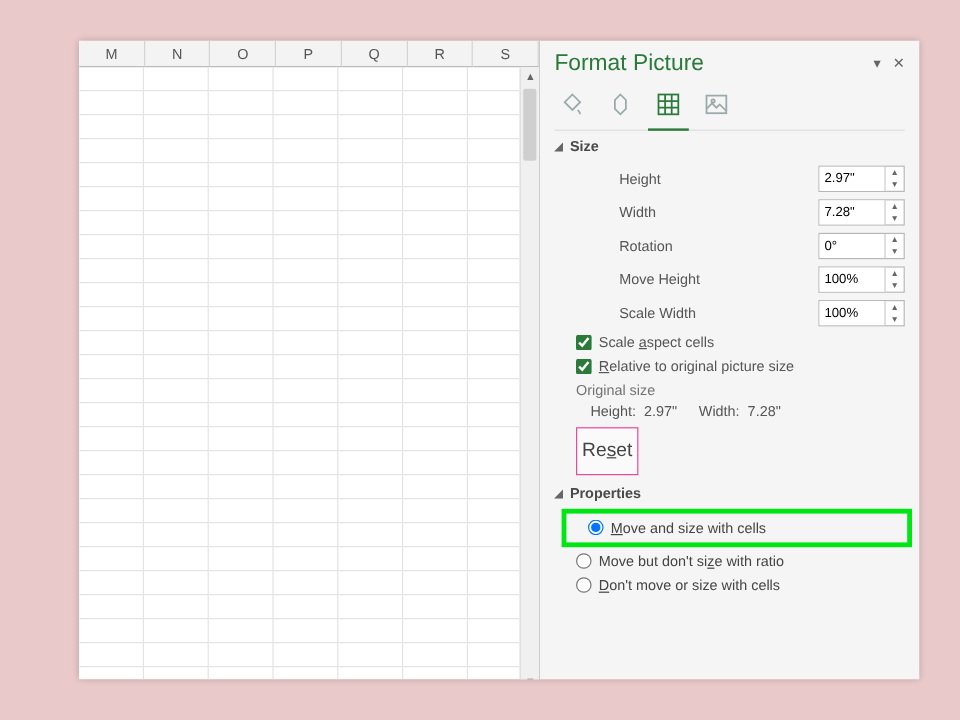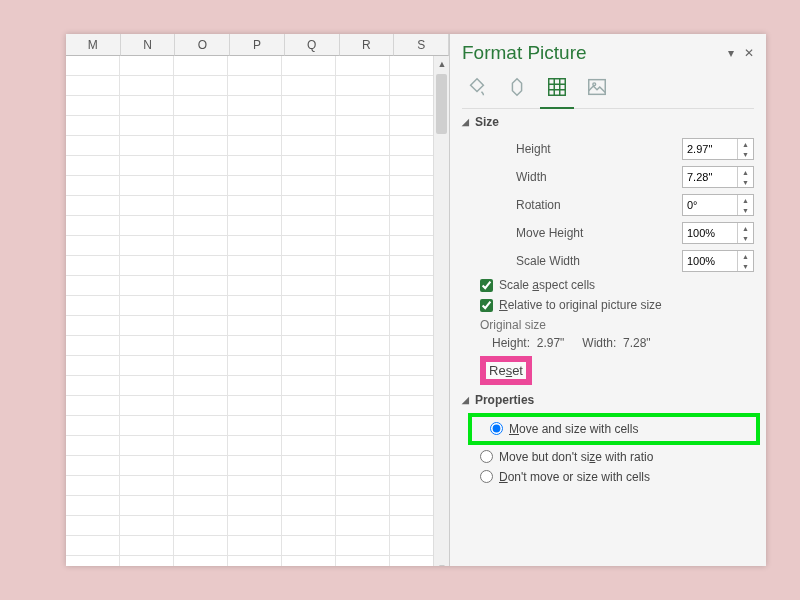--- a/index.html
+++ b/index.html
@@ -177,24 +177,24 @@
     display:flex; align-items:center; gap:6px;
     padding: 3px 0 3px 18px;
   }
   .chk-row input { width:13px; height:13px; accent-color:#2a7a3a; }
   .chk-row label { color:#555; }
   .under { text-decoration: underline; }
   .orig-label { padding: 3px 0 2px 18px; color:#737373; }
   .orig-vals { padding: 2px 0 4px 30px; color:#555; display:flex; gap:18px; }
   .reset-btn {
     margin: 2px 0 8px 18px;
-    width: 52px; height: 29px;
-    border:6px solid #ec4899;
+    width: 52px; height: 40px;
+    border:1px solid #ec4899;
     background:#fafafa;
-    font-size:13px;
+    font-size:16px;
     color:#444;
     display:flex; align-items:center; justify-content:center;
   }
   .radio-row {
     display:flex; align-items:flex-start; gap:6px;
     padding: 3px 0 3px 18px;
   }
   .radio-row input { width:13px; height:13px; }
   .highlight {
     border: 4px solid #00e613;

